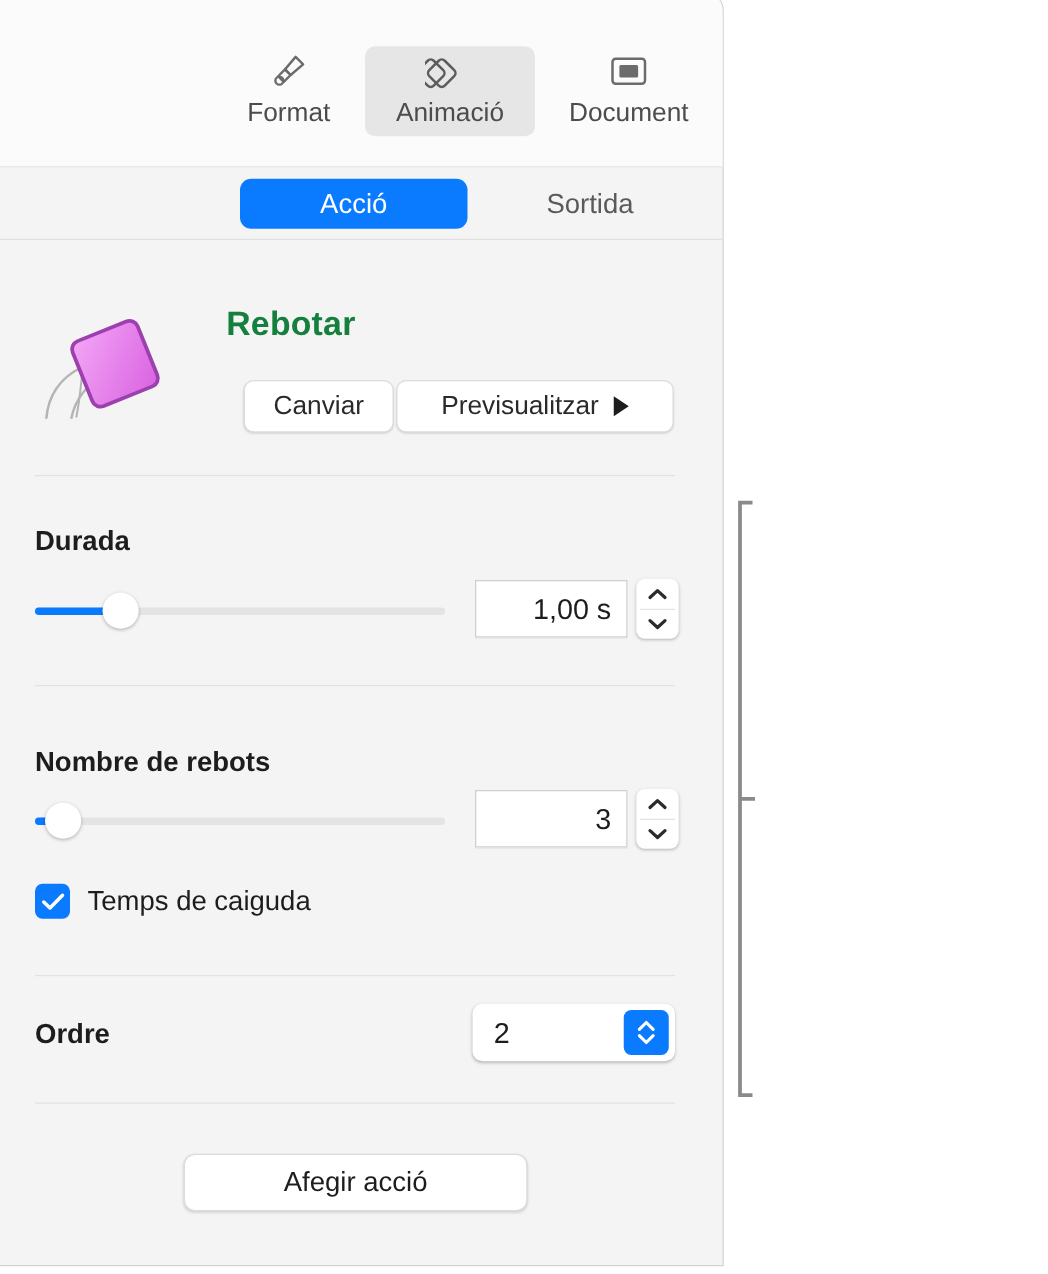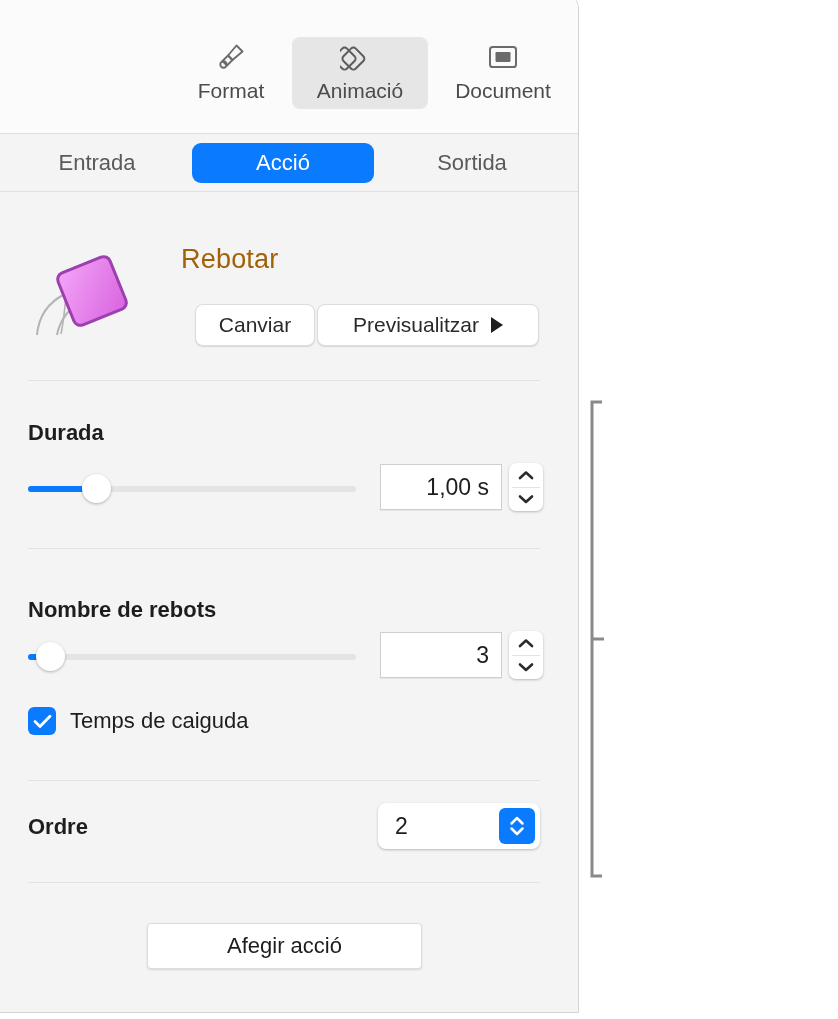--- a/index.html
+++ b/index.html
@@ -123,22 +123,22 @@
     left: 36px;
     top: 22px;
     width: 120px;
     height: 110px;
   }
   #effect-title {
     position: absolute;
     left: 186px;
     top: 32px;
     font-size: 27px;
-    font-weight: normal;
-    color: #a16207;
+    font-weight: bold;
+    color: #15803d;
     letter-spacing: .2px;
   }
   .pill-btn {
     position: absolute;
     background: #ffffff;
     border: 1px solid #dcdcdc;
     border-radius: 8px;
     box-shadow: 0 1px 1.5px rgba(0,0,0,.12);
     font-size: 21px;
     color: #2a2a2a;
@@ -323,21 +323,21 @@
     justify-content: center;
   }
 
   
   #btn-afegir {
     position: absolute;
     left: 152px; top: 731px;
     width: 275px; height: 46px;
     background: #ffffff;
     border: 1px solid #dcdcdc;
-    border-radius: 4px;
+    border-radius: 9px;
     box-shadow: 0 1px 2px rgba(0,0,0,.13);
     font-size: 22px;
     color: #1d1d1d;
     display: flex;
     align-items: center;
     justify-content: center;
     box-sizing: border-box;
     cursor: default;
   }
 
@@ -397,21 +397,20 @@
         <svg width="34" height="30" viewBox="0 0 34 30" fill="none">
           <rect x="4" y="5" width="26" height="20" rx="2.6" stroke="#6b6b6b" stroke-width="2"></rect>
           <rect x="9.5" y="10" width="15" height="10" rx="1.2" fill="#6b6b6b"></rect>
         </svg>
       </span>
       <span class="tlabel">Document</span>
     </div>
   </div>
 
   <div id="segment-bar">
-    <div class="seg-tab" id="seg-entrada">Entrada</div>
     <div class="seg-tab" id="seg-accio">Acció</div>
     <div class="seg-tab" id="seg-sortida">Sortida</div>
   </div>
 
   <div id="panel-body">
 
     <div id="effect-row">
       <div id="effect-thumb">
         <svg width="120" height="110" viewBox="0 0 120 110" fill="none">
           <path d="M6 101 C8 78, 22 66, 34 60" stroke="#b4b4b4" stroke-width="2" fill="none"></path>

